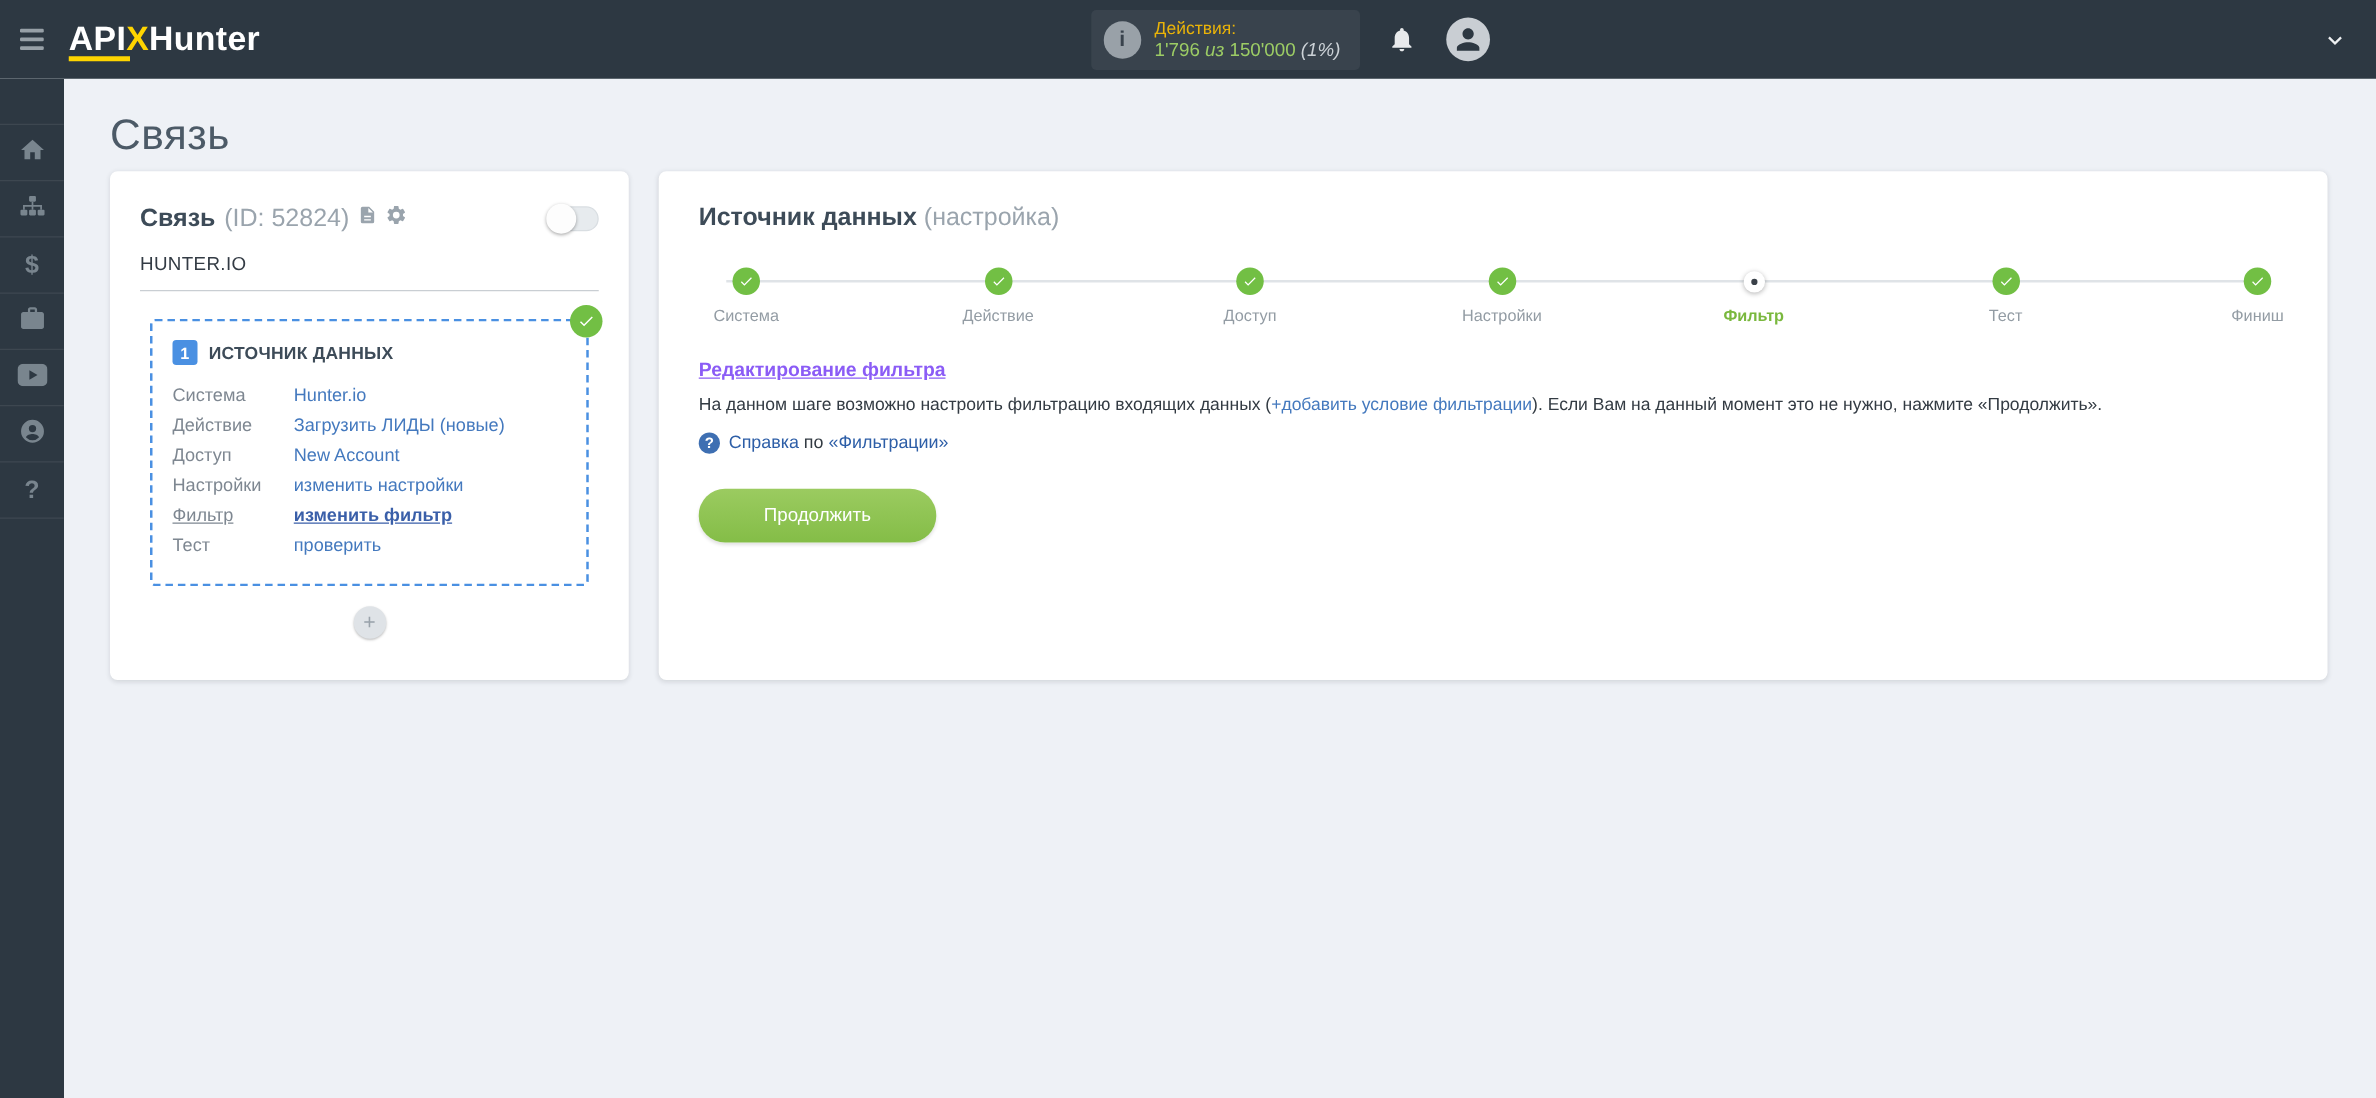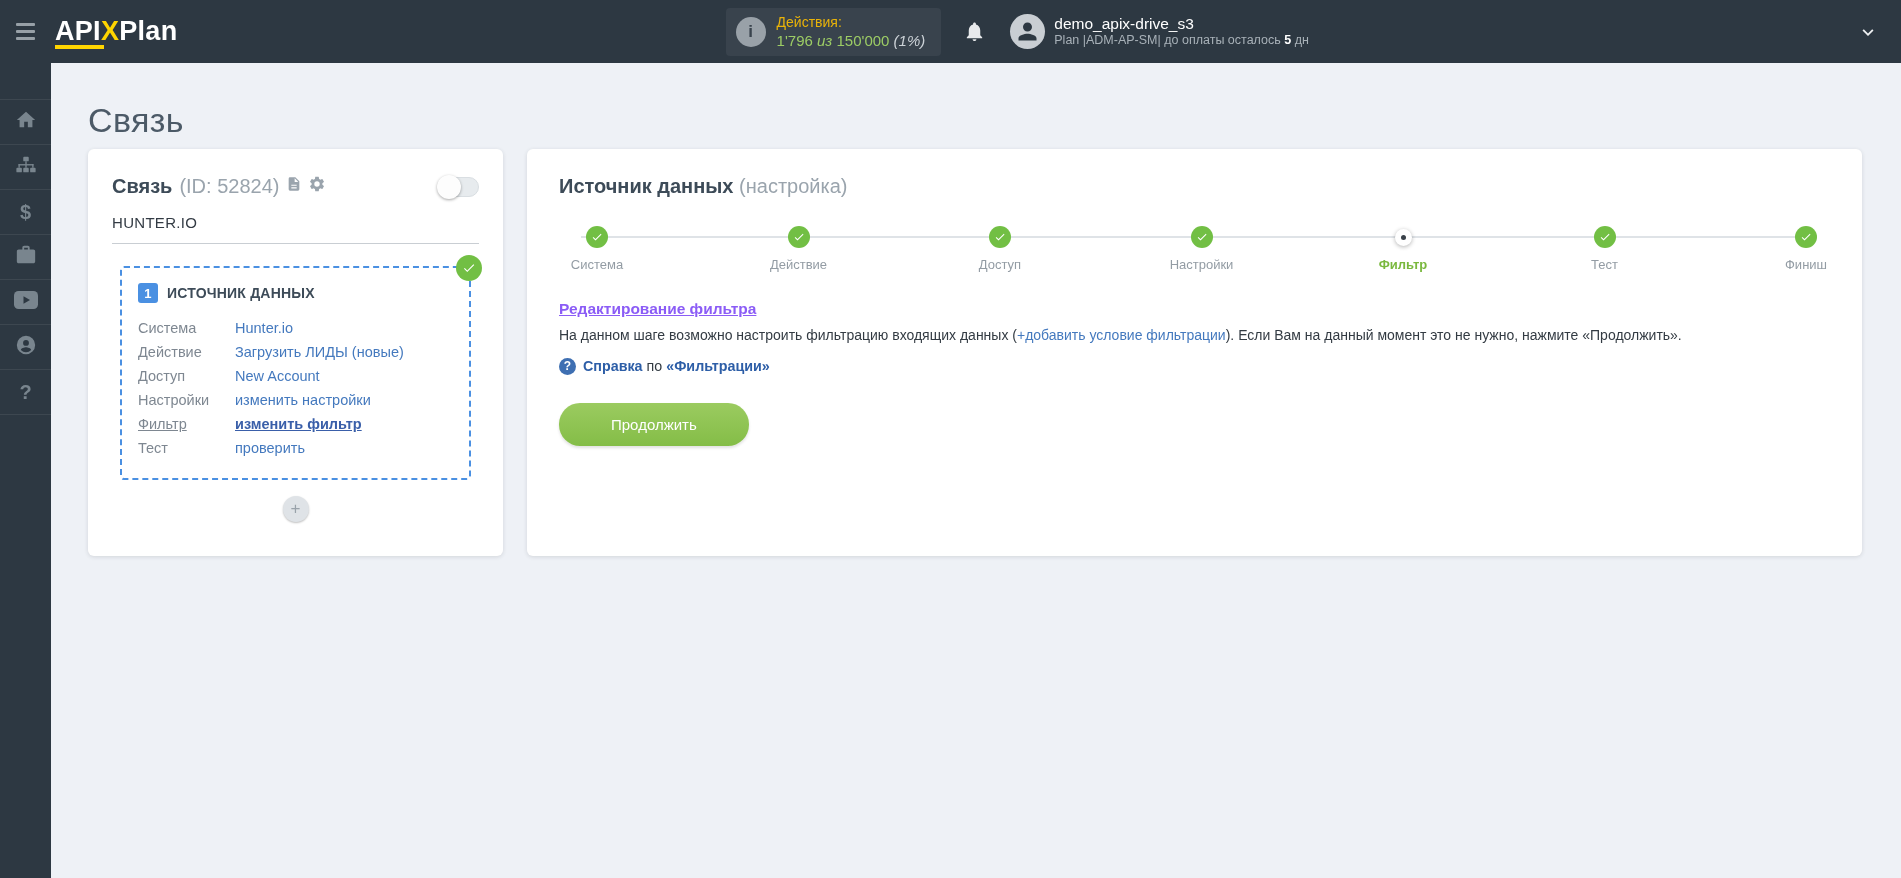--- a/index.html
+++ b/index.html
@@ -33,21 +33,21 @@
   .chevron { margin-left:auto; display:flex; cursor:pointer; }
 
   
   .sidebar { position:fixed; left:0; top:63px; bottom:0; width:51px; background:#2d3842; }
   .sb-spacer { height:37px; border-bottom:1px solid rgba(255,255,255,.08); }
   .sb-item { height:45px; display:flex; align-items:center; justify-content:center; border-bottom:1px solid rgba(255,255,255,.08); color:#79858e; cursor:pointer; }
   .sb-item svg { fill:#79858e; }
   .sb-glyph { font-size:20px; font-weight:700; color:#79858e; }
 
   
-  .main { margin-left:51px; height:634px; padding:38px 39px 0 37px; background:#eef1f6; }
+  .main { margin-left:51px; height:634px; padding:26px 39px 0 37px; background:#eef1f6; }
   .page-title { font-size:34px; font-weight:400; color:#4c5a67; letter-spacing:.4px; margin-bottom:9px; }
   .breadcrumb { font-size:14.5px; margin-bottom:20px; }
   .breadcrumb a { color:#4486c6; text-decoration:none; cursor:pointer; }
   .bc-sep { color:#8a9299; margin:0 7px; }
   .bc-current { color:#333b43; }
 
   .cards { display:flex; gap:24px; align-items:stretch; }
   .card { background:#fff; border-radius:6px; box-shadow:0 1px 4px rgba(40,50,60,.14); min-height:407px; }
 
   
@@ -90,34 +90,34 @@
   .step-current-circle { width:17px; height:17px; border-radius:50%; background:#fff; box-shadow:0 1px 4px rgba(0,0,0,.3); display:flex; align-items:center; justify-content:center; }
   .step-dot { width:5px; height:5px; border-radius:50%; background:#3a4149; }
   .step-label { margin-top:9px; font-size:13px; color:#939ca4; white-space:nowrap; }
   .step-current .step-label { color:#7ab83e; font-weight:700; }
 
   .section-title { font-size:15.5px; font-weight:700; color:#8b5cf6; text-decoration:underline; margin-bottom:7px; }
   .sc-paragraph { font-size:14px; line-height:1.55; color:#333b43; margin-bottom:11px; max-width:1240px; }
   .inline-link { color:#4479be; text-decoration:none; cursor:pointer; }
   .help-line { display:flex; align-items:center; gap:7px; font-size:14.3px; margin-bottom:28px; }
   .help-icon { width:17px; height:17px; border-radius:50%; background:#3e6fb2; color:#fff; font-size:12px; font-weight:700; display:flex; align-items:center; justify-content:center; flex:none; }
-  .help-bold { color:#2d5ea7; font-weight:700; text-decoration:none; cursor:pointer; }
+  .help-bold { color:#2d5ea7; font-weight:400; text-decoration:none; cursor:pointer; }
 
   .continue-btn { display:inline-block; border:none; background:linear-gradient(#9bcb60,#84bd47); color:#fff; font-family:"Liberation Sans",sans-serif; font-size:15px; padding:13px 52px; border-radius:21px; cursor:pointer; box-shadow:0 2px 3px rgba(0,0,0,.12); }
 </style>
 </head>
 <body>
 
 <header class="header">
   <div class="hamburger">
       <span></span>
       <span></span>
       <span></span>
     </div>
-  <div class="logo"><span class="logo-api">API</span><span class="logo-x">X</span><span class="logo-drive">Plan</span></div>
+  <div class="logo"><span class="logo-api">API</span><span class="logo-x">X</span><span class="logo-drive">Hunter</span></div>
 
   <div class="actions-widget">
     <div class="info-circle">i</div>
     <div>
       <div class="aw-label">Действия:</div>
       <div class="aw-nums">
         <span class="aw-green">1'796</span>
         <span class="aw-of">из</span>
         <span class="aw-green">150'000</span>
         <span class="aw-pct">(1%)</span>
@@ -130,24 +130,20 @@
         <path d="M12 22c1.1 0 2-.9 2-2h-4c0 1.1.9 2 2 2zm6-6v-5c0-3.07-1.63-5.64-4.5-6.32V4c0-.83-.67-1.5-1.5-1.5s-1.5.67-1.5 1.5v.68C7.64 5.36 6 7.92 6 11v5l-2 2v1h16v-1l-2-2z"></path>
       </svg>
   </div>
 
   <div class="avatar">
     <svg width="27" height="27" viewBox="0 0 24 24" fill="#2d3842">
         <path d="M12 12c2.21 0 4-1.79 4-4s-1.79-4-4-4-4 1.79-4 4 1.79 4 4 4zm0 2c-2.67 0-8 1.34-8 4v2h16v-2c0-2.66-5.33-4-8-4z"></path>
       </svg>
   </div>
 
-  <div class="user-block">
-    <div class="user-name">demo_apix-drive_s3</div>
-    <div class="user-plan"><span>Plan |ADM-AP-SM| до оплаты осталось</span> <b>5</b> <span>дн</span></div>
-  </div>
 
   <div class="chevron">
     <svg width="22" height="22" viewBox="0 0 24 24" fill="#eef0f2">
         <path d="M7.4 9l4.6 4.6L16.6 9 18 10.4l-6 6-6-6z"></path>
       </svg>
   </div>
 </header>
 
 <aside class="sidebar">
   <div class="sb-spacer"></div>

